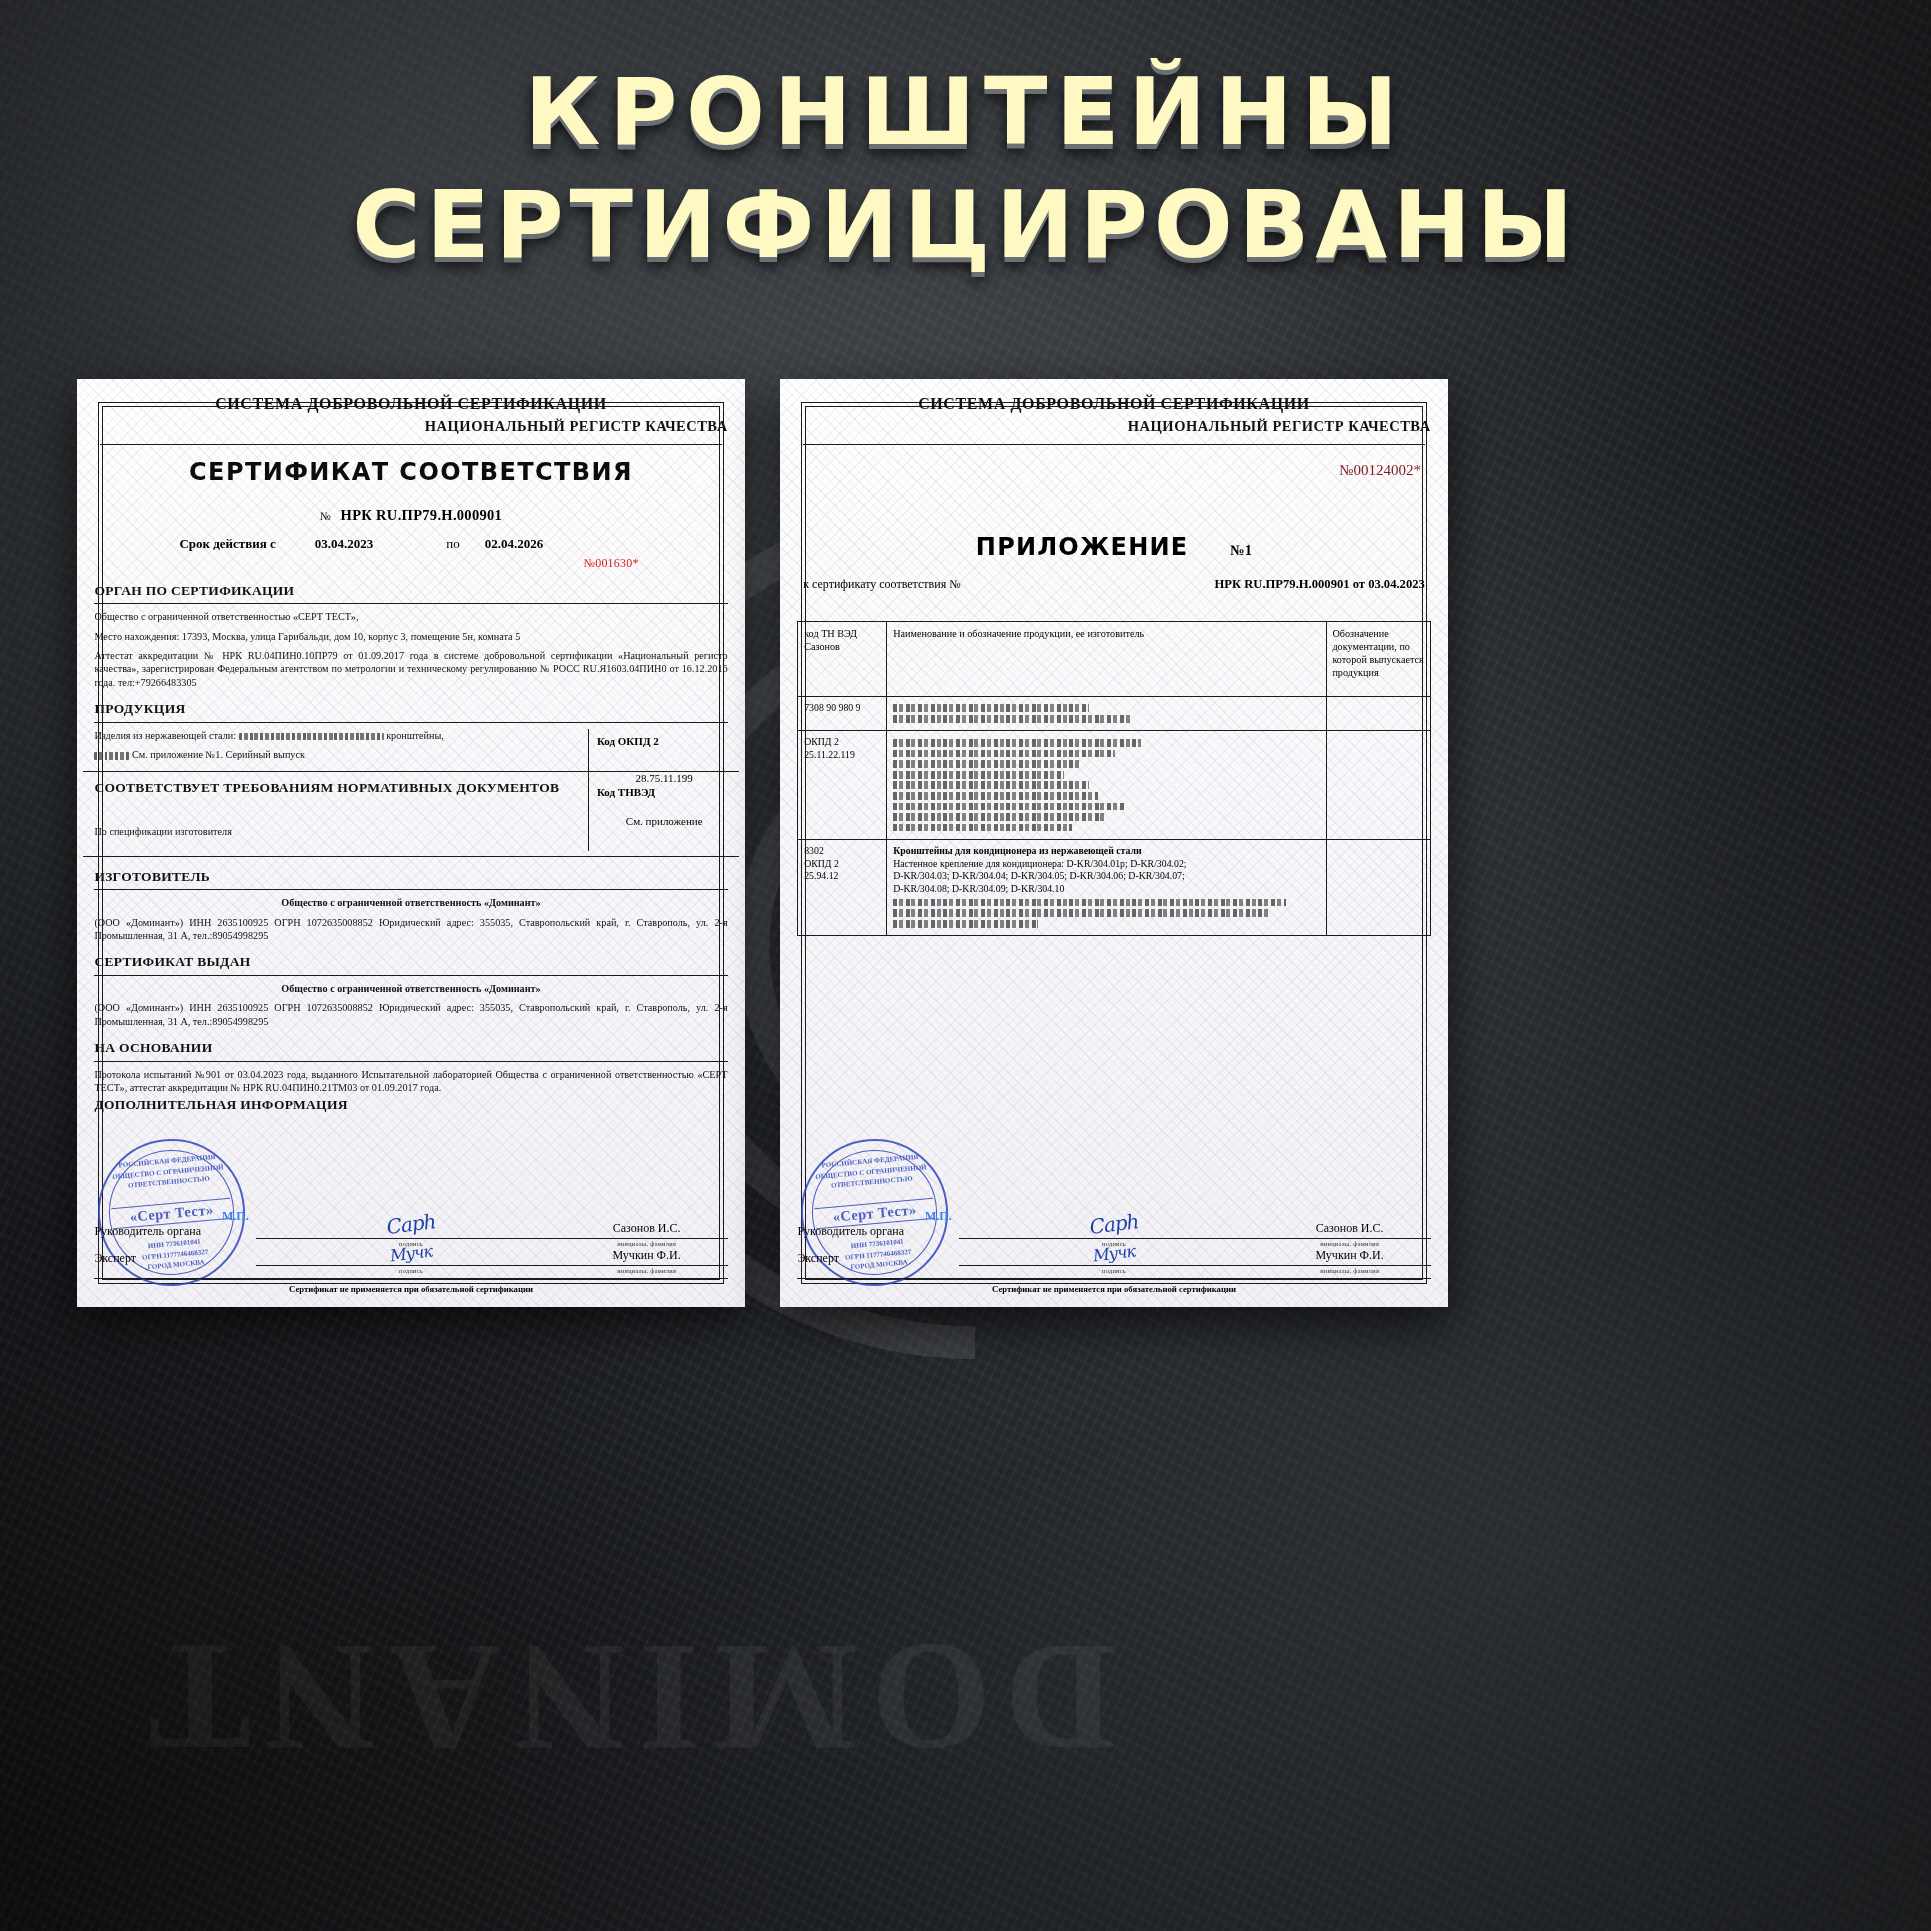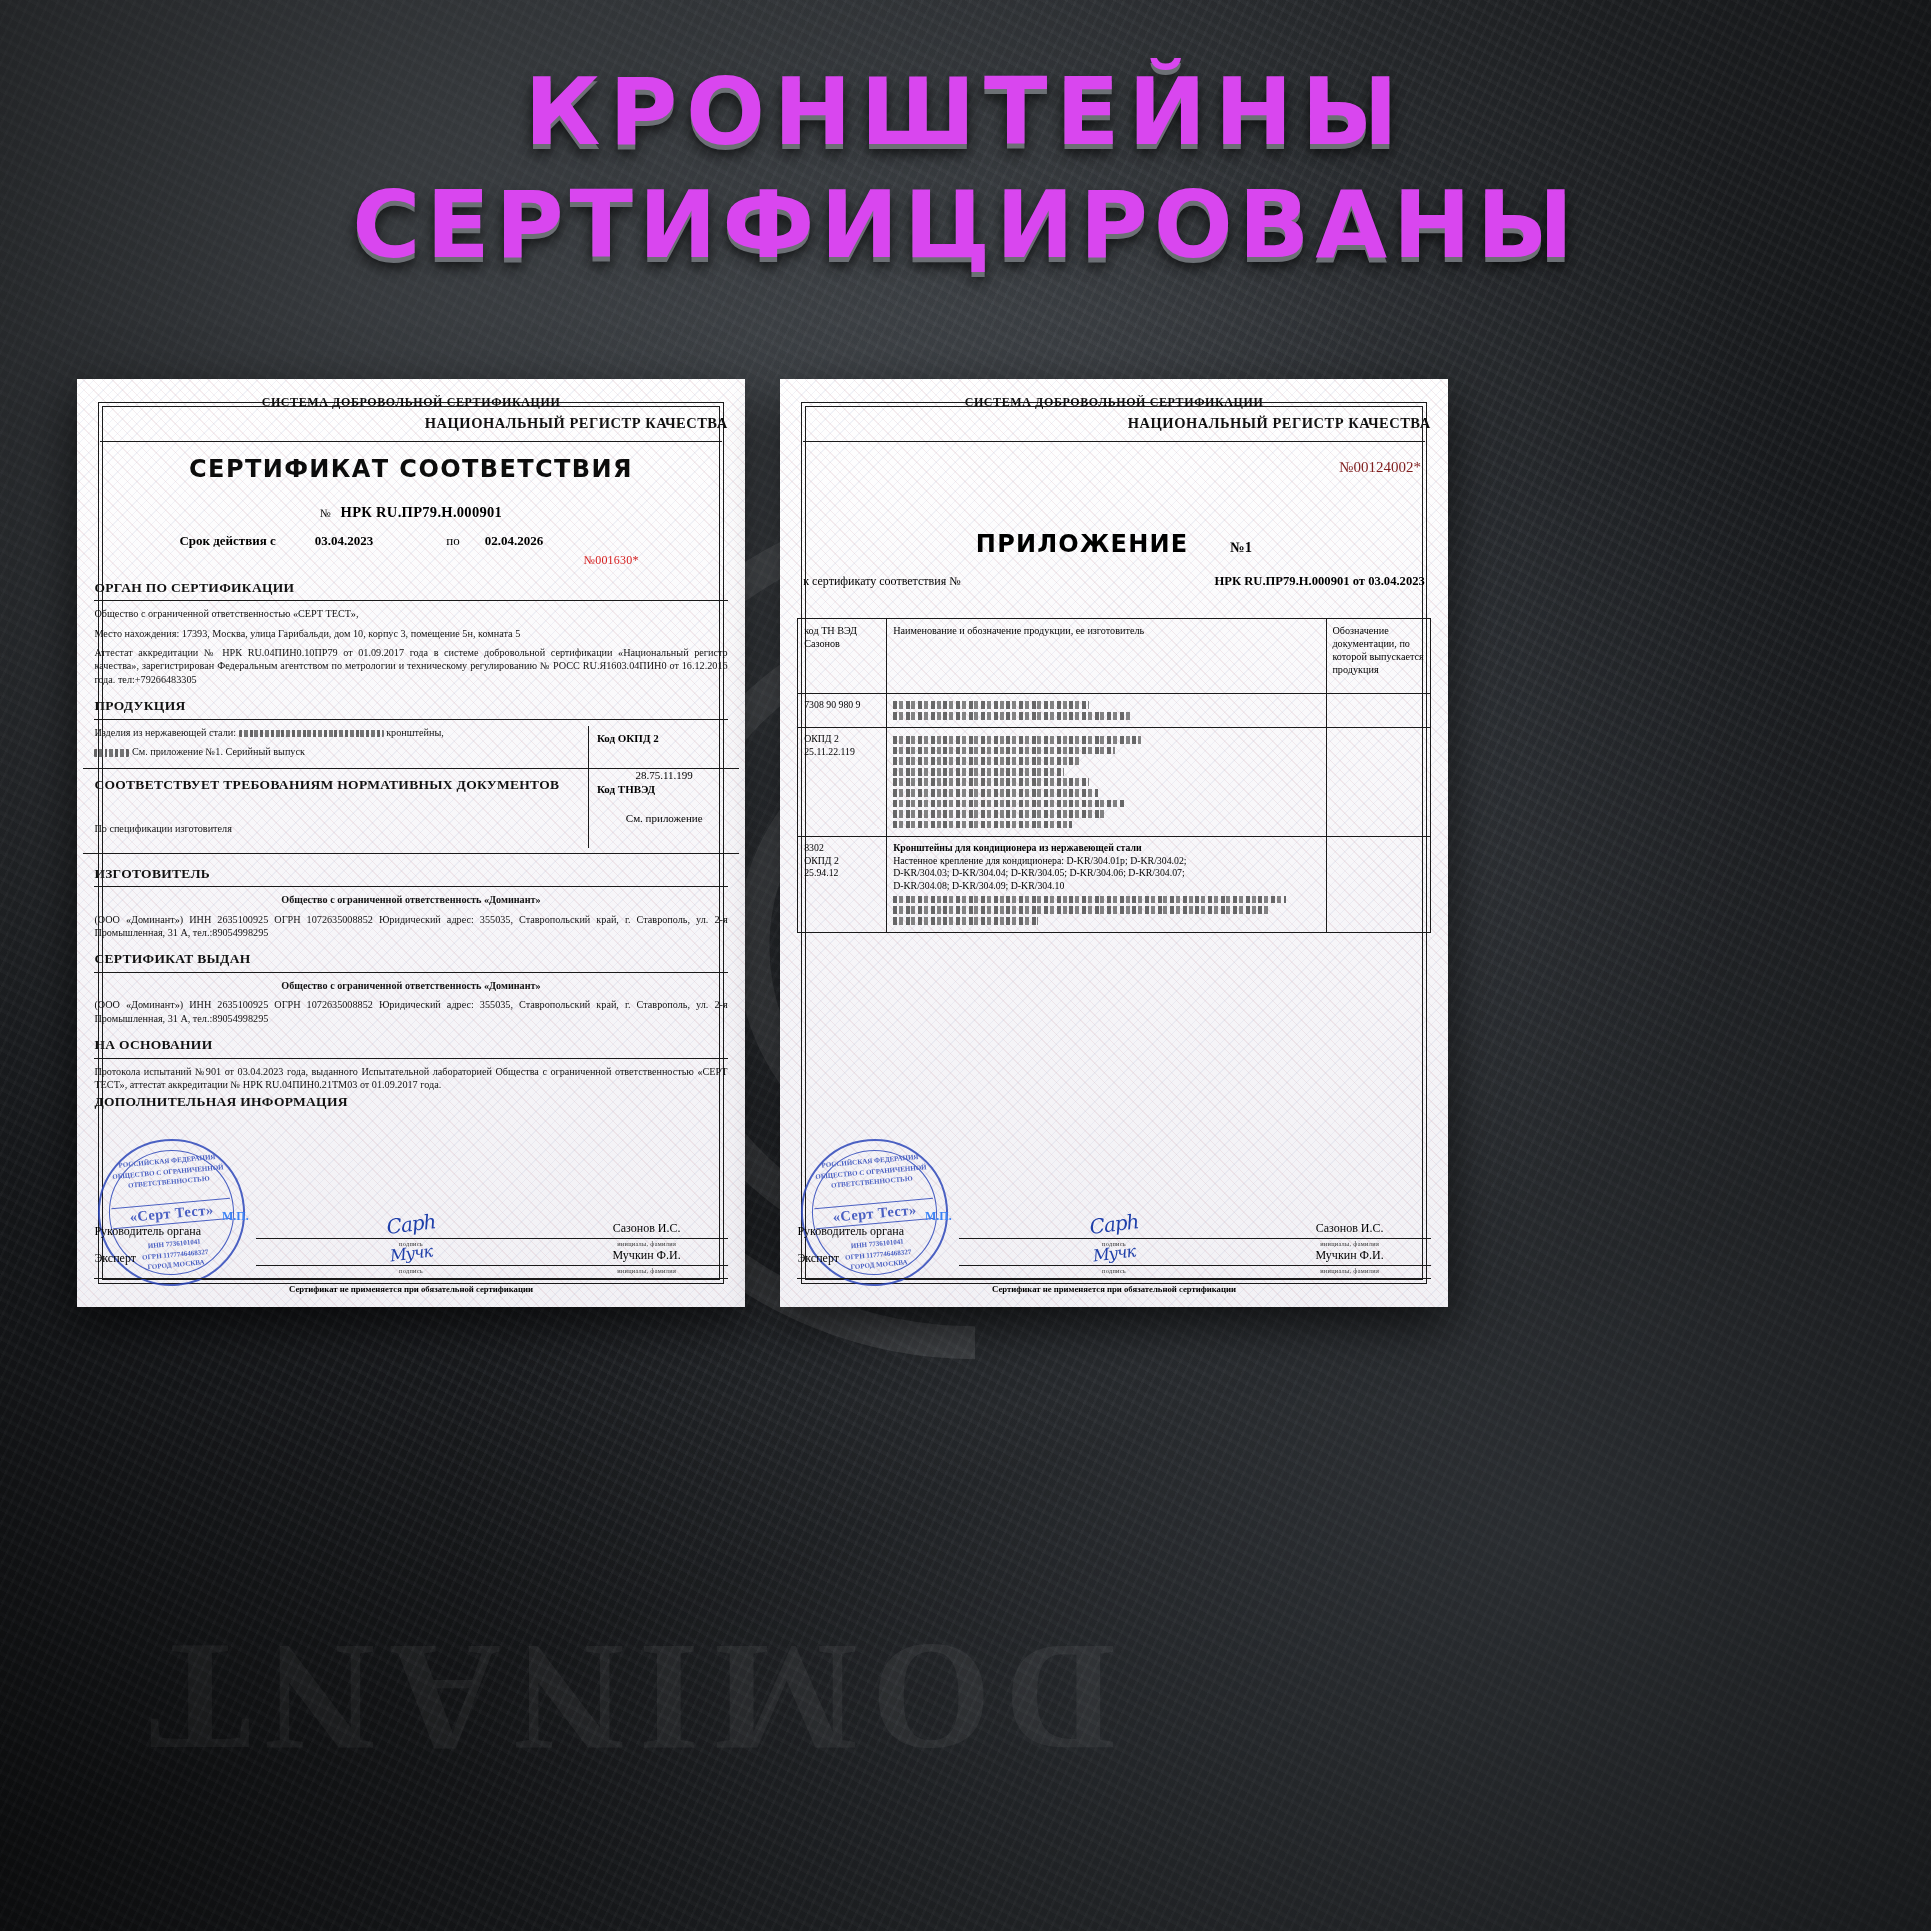--- a/index.html
+++ b/index.html
@@ -41,21 +41,21 @@
 
   
   .headline {
     position: absolute; top: 56px; left: 0; width: 1931px;
     text-align: center;
     font-family: "DejaVu Sans", sans-serif;
     font-weight: bold;
     font-size: 93px;
     line-height: 1.22;
     letter-spacing: 8.7px;
-    color: #d946ef;
+    color: #fef9c3;
     text-shadow:
       0 4.8px 0 #6c7075,
       0 8.7px 13.5px rgba(0,0,0,0.75);
   }
   .headline .l2 { letter-spacing: 5.8px; }
 
   
   .sheet {
     position: absolute;
     background: #fbfbfd;
@@ -79,21 +79,21 @@
   }
   .frame::after {
     content: ""; position: absolute; inset: 2.9px;
     border: 0.8px solid #1b1b1b;
   }
   .content { position: absolute; inset: 0; padding: 9.7px 17.4px; }
 
   .sys-title {
     text-align: center;
     font-weight: bold;
-    font-size: 12px;
+    font-size: 16px;
     letter-spacing: 0.6px;
     margin-top: 6.8px;
     color: #111;
   }
   .sys-sub {
     text-align: right;
     font-weight: bold;
     font-size: 14.5px;
     letter-spacing: 0.5px;
     margin-top: 4.8px;

